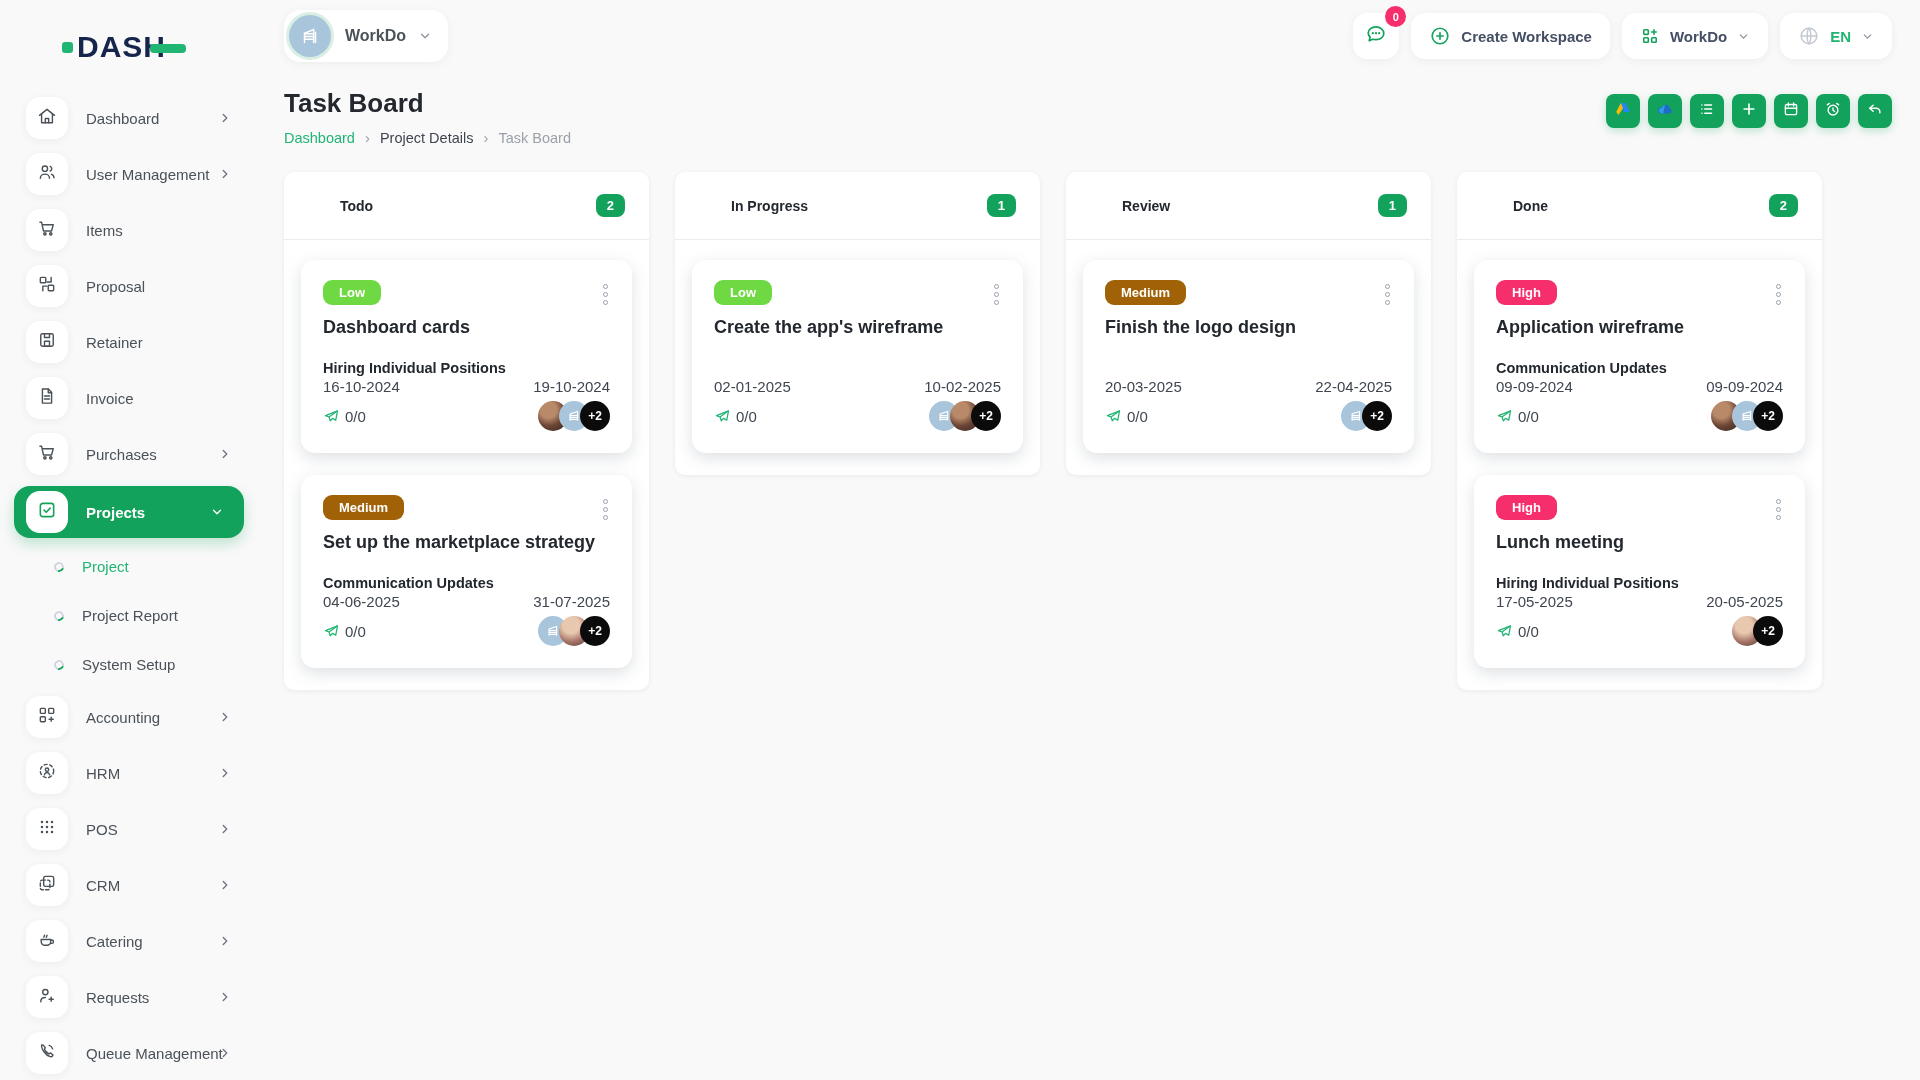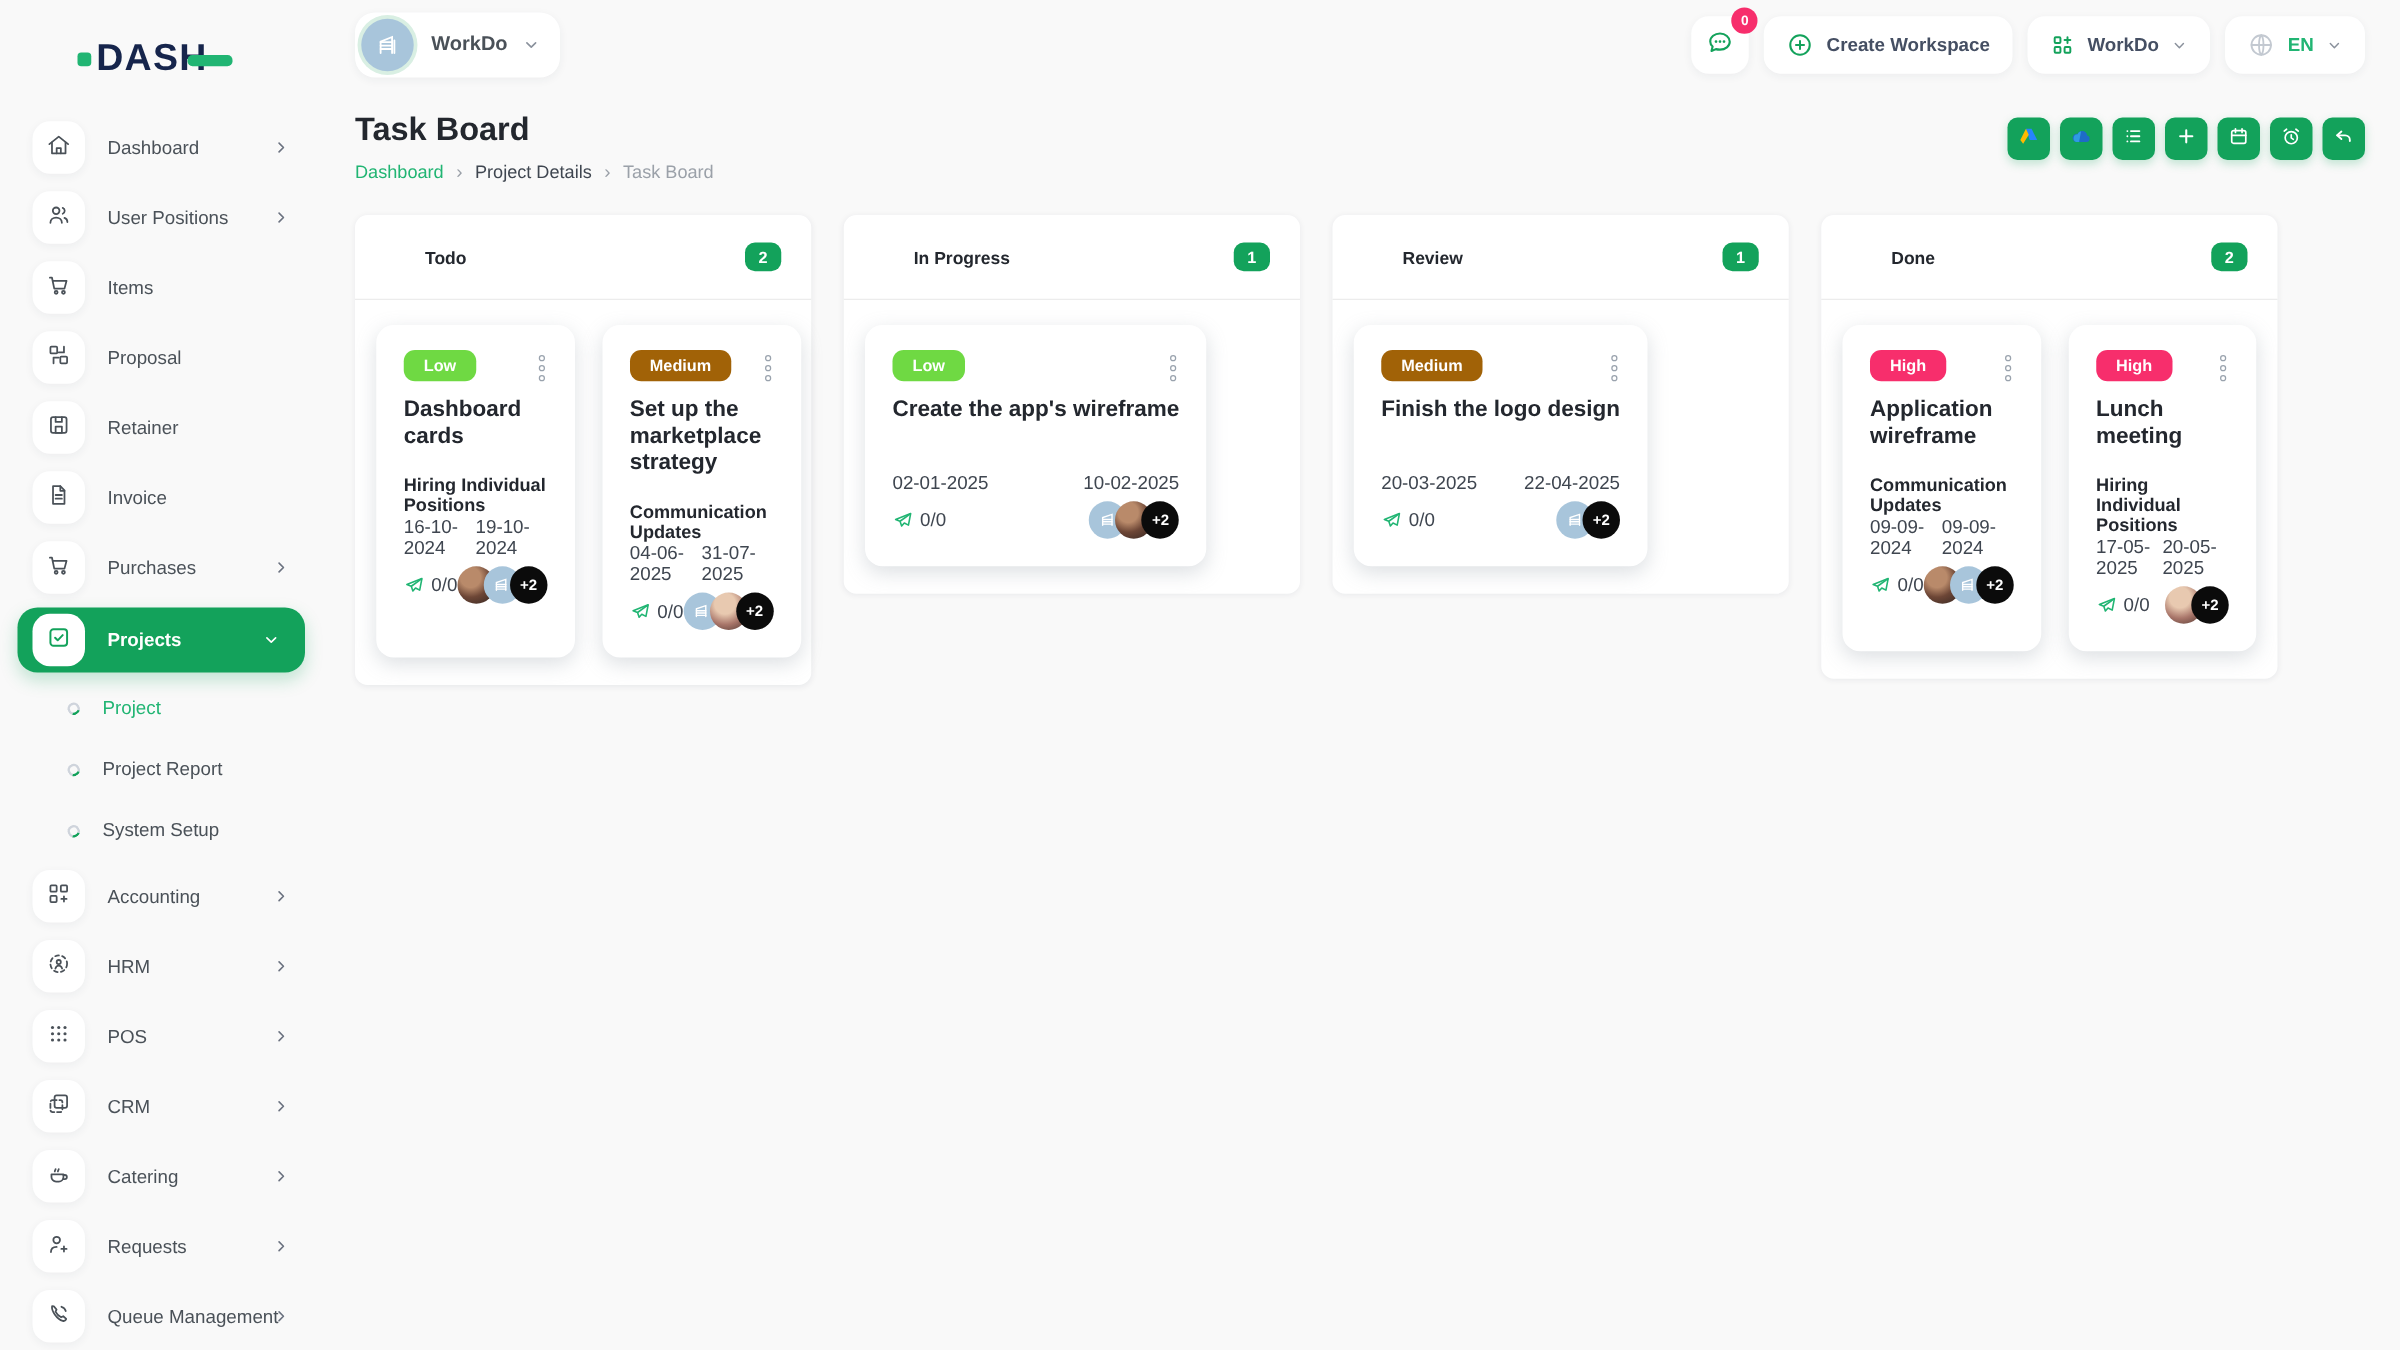--- a/index.html
+++ b/index.html
@@ -56,21 +56,21 @@
   .toolbar { display:flex; gap:8px; margin-top:6px; }
   .tool-btn { width:34px; height:34px; border-radius:8px; background:#13a25b; display:flex; align-items:center; justify-content:center;
     cursor:pointer; box-shadow:0 3px 8px rgba(19,162,91,.25); color:#fff; }
 
   
   .board { display:flex; gap:26px; margin-top:26px; align-items:flex-start; }
   .column { width:365px; background:#fff; border-radius:10px; box-shadow:0 1px 5px rgba(21,34,50,.07); }
   .col-head { display:flex; align-items:center; justify-content:space-between; padding:22px 24px; border-bottom:1px solid #ececec; }
   .col-title { font-size:14px; font-weight:700;margin-left:32px; }
   .col-count { background:#13a25b; color:#fff; font-size:13px; font-weight:700; padding:4px 11px; border-radius:8px; }
-  .cards { padding:20px 17px 22px 17px; display:flex; flex-direction:row; gap:22px; }
+  .cards { padding:20px 17px 22px 17px; display:flex; flex-direction:column; gap:22px; }
   .card { background:#fff; border-radius:14px; box-shadow:0 5px 16px rgba(141,152,163,.30); padding:20px 22px 22px 22px; cursor:pointer; }
   .card-top { display:flex; align-items:flex-start; justify-content:space-between; }
   .badge { border-radius:9px; padding:5px 16px; font-size:13px; font-weight:600; color:#fff; }
   .badge.low { background:#6fd943; }
   .badge.medium { background:#a16207; }
   .badge.high { background:#f72e6c; }
   .kebab { display:flex; flex-direction:column; gap:3px; padding:4px 2px; }
   .kebab i { width:5px; height:5px; border:1.4px solid #99a2ad; border-radius:50%; display:block; }
   .card-title { margin-top:8px; font-size:18px; font-weight:700; color:#23272e; }
   .card-milestone { margin-top:22px; font-size:14.5px; font-weight:700; color:#23272e; min-height:18px; }
@@ -114,21 +114,21 @@
 
     <li class="nav-item">
       <span class="icon-box">
           <span><svg width="20" height="20" viewBox="0 0 24 24" fill="none" stroke="currentColor" stroke-width="1.7" stroke-linecap="round" stroke-linejoin="round">
               <circle cx="9.5" cy="8" r="3.2"></circle>
               <path d="M4 19.5c0-3 2.5-5 5.5-5s5.5 2 5.5 5"></path>
               <path d="M15.8 5.2a3 3 0 0 1 0 5.6"></path>
               <path d="M17.5 14.8c1.8.6 2.8 2 2.8 4"></path>
             </svg></span>
         </span>
-      <span class="nav-label">User Positions</span>
+      <span class="nav-label">User Management</span>
       <span class="nav-chevron">
           <svg width="14" height="14" viewBox="0 0 24 24" fill="none" stroke="currentColor" stroke-width="2.2" stroke-linecap="round" stroke-linejoin="round">
             <path d="M9 6l6 6-6 6"></path>
           </svg>
         </span>
     </li>
 
     <li class="nav-item">
       <span class="icon-box">
           <span><svg width="20" height="20" viewBox="0 0 24 24" fill="none" stroke="currentColor" stroke-width="1.7" stroke-linecap="round" stroke-linejoin="round">

